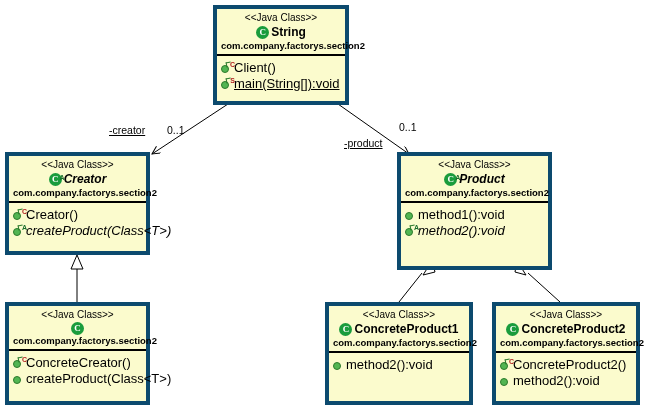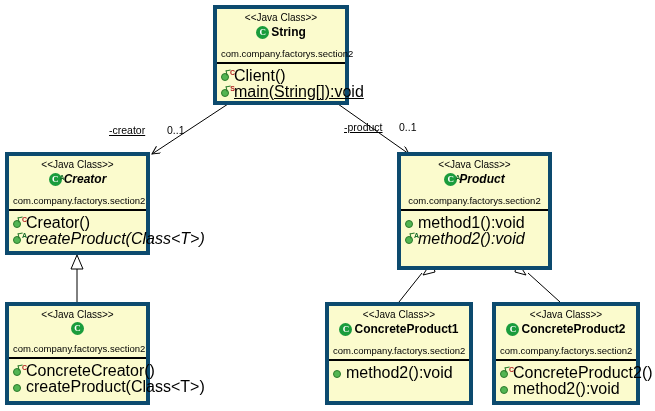--- a/index.html
+++ b/index.html
@@ -49,38 +49,39 @@
     color: #000000;
     white-space: nowrap;
   }
   .class-name.abstract {
     font-style: italic;
   }
   .package-name {
     font-size: 9.5px;
     color: #000000;
     line-height: 12px;
-    margin-top: 8px;
+    margin-top: 0;
     white-space: nowrap;
+    font-weight: bold;
   }
   .uml-members {
     padding: 3px 2px 3px 3px;
     border-top: 1px solid #000000;
     flex: 1;
   }
   .member-row {
     display: flex;
     align-items: center;
     gap: 1px;
     line-height: 15px;
     height: 16px;
     white-space: nowrap;
   }
   .member-label {
-    font-size: 16px;
+    font-size: 13px;
     color: #000000;
   }
   .member-label.abstract {
     font-style: italic;
   }
   .member-label.underline {
     text-decoration: underline;
   }
 
   
@@ -214,21 +215,21 @@
 
     <g>
       <line x1="560" y1="302" x2="528" y2="273" stroke="#000000" stroke-width="1"></line>
       <polygon points="517,261 526,275 515,272" fill="#ffffff" stroke="#000000" stroke-width="1"></polygon>
     </g>
   </svg>
 
   <div class="edge-label role" style="left:109px; top:124px;">-creator</div>
   <div class="edge-label" style="left:167px; top:124px;">0..1</div>
 
-  <div class="edge-label role" style="left:344px; top:121px;">-product</div>
+  <div class="edge-label role" style="left:344px; top:137px;">-product</div>
   <div class="edge-label" style="left:399px; top:121px;">0..1</div>
 
   <div class="uml-class" style="left:213px; top:5px; width:136px; height:100px;">
     <div class="uml-header">
       <div class="stereotype">&lt;&lt;Java Class&gt;&gt;</div>
       <div class="class-title-row">
         <span class="icon-class">
           <span class="disc"></span>
             <span class="letter">C</span>
         </span>

